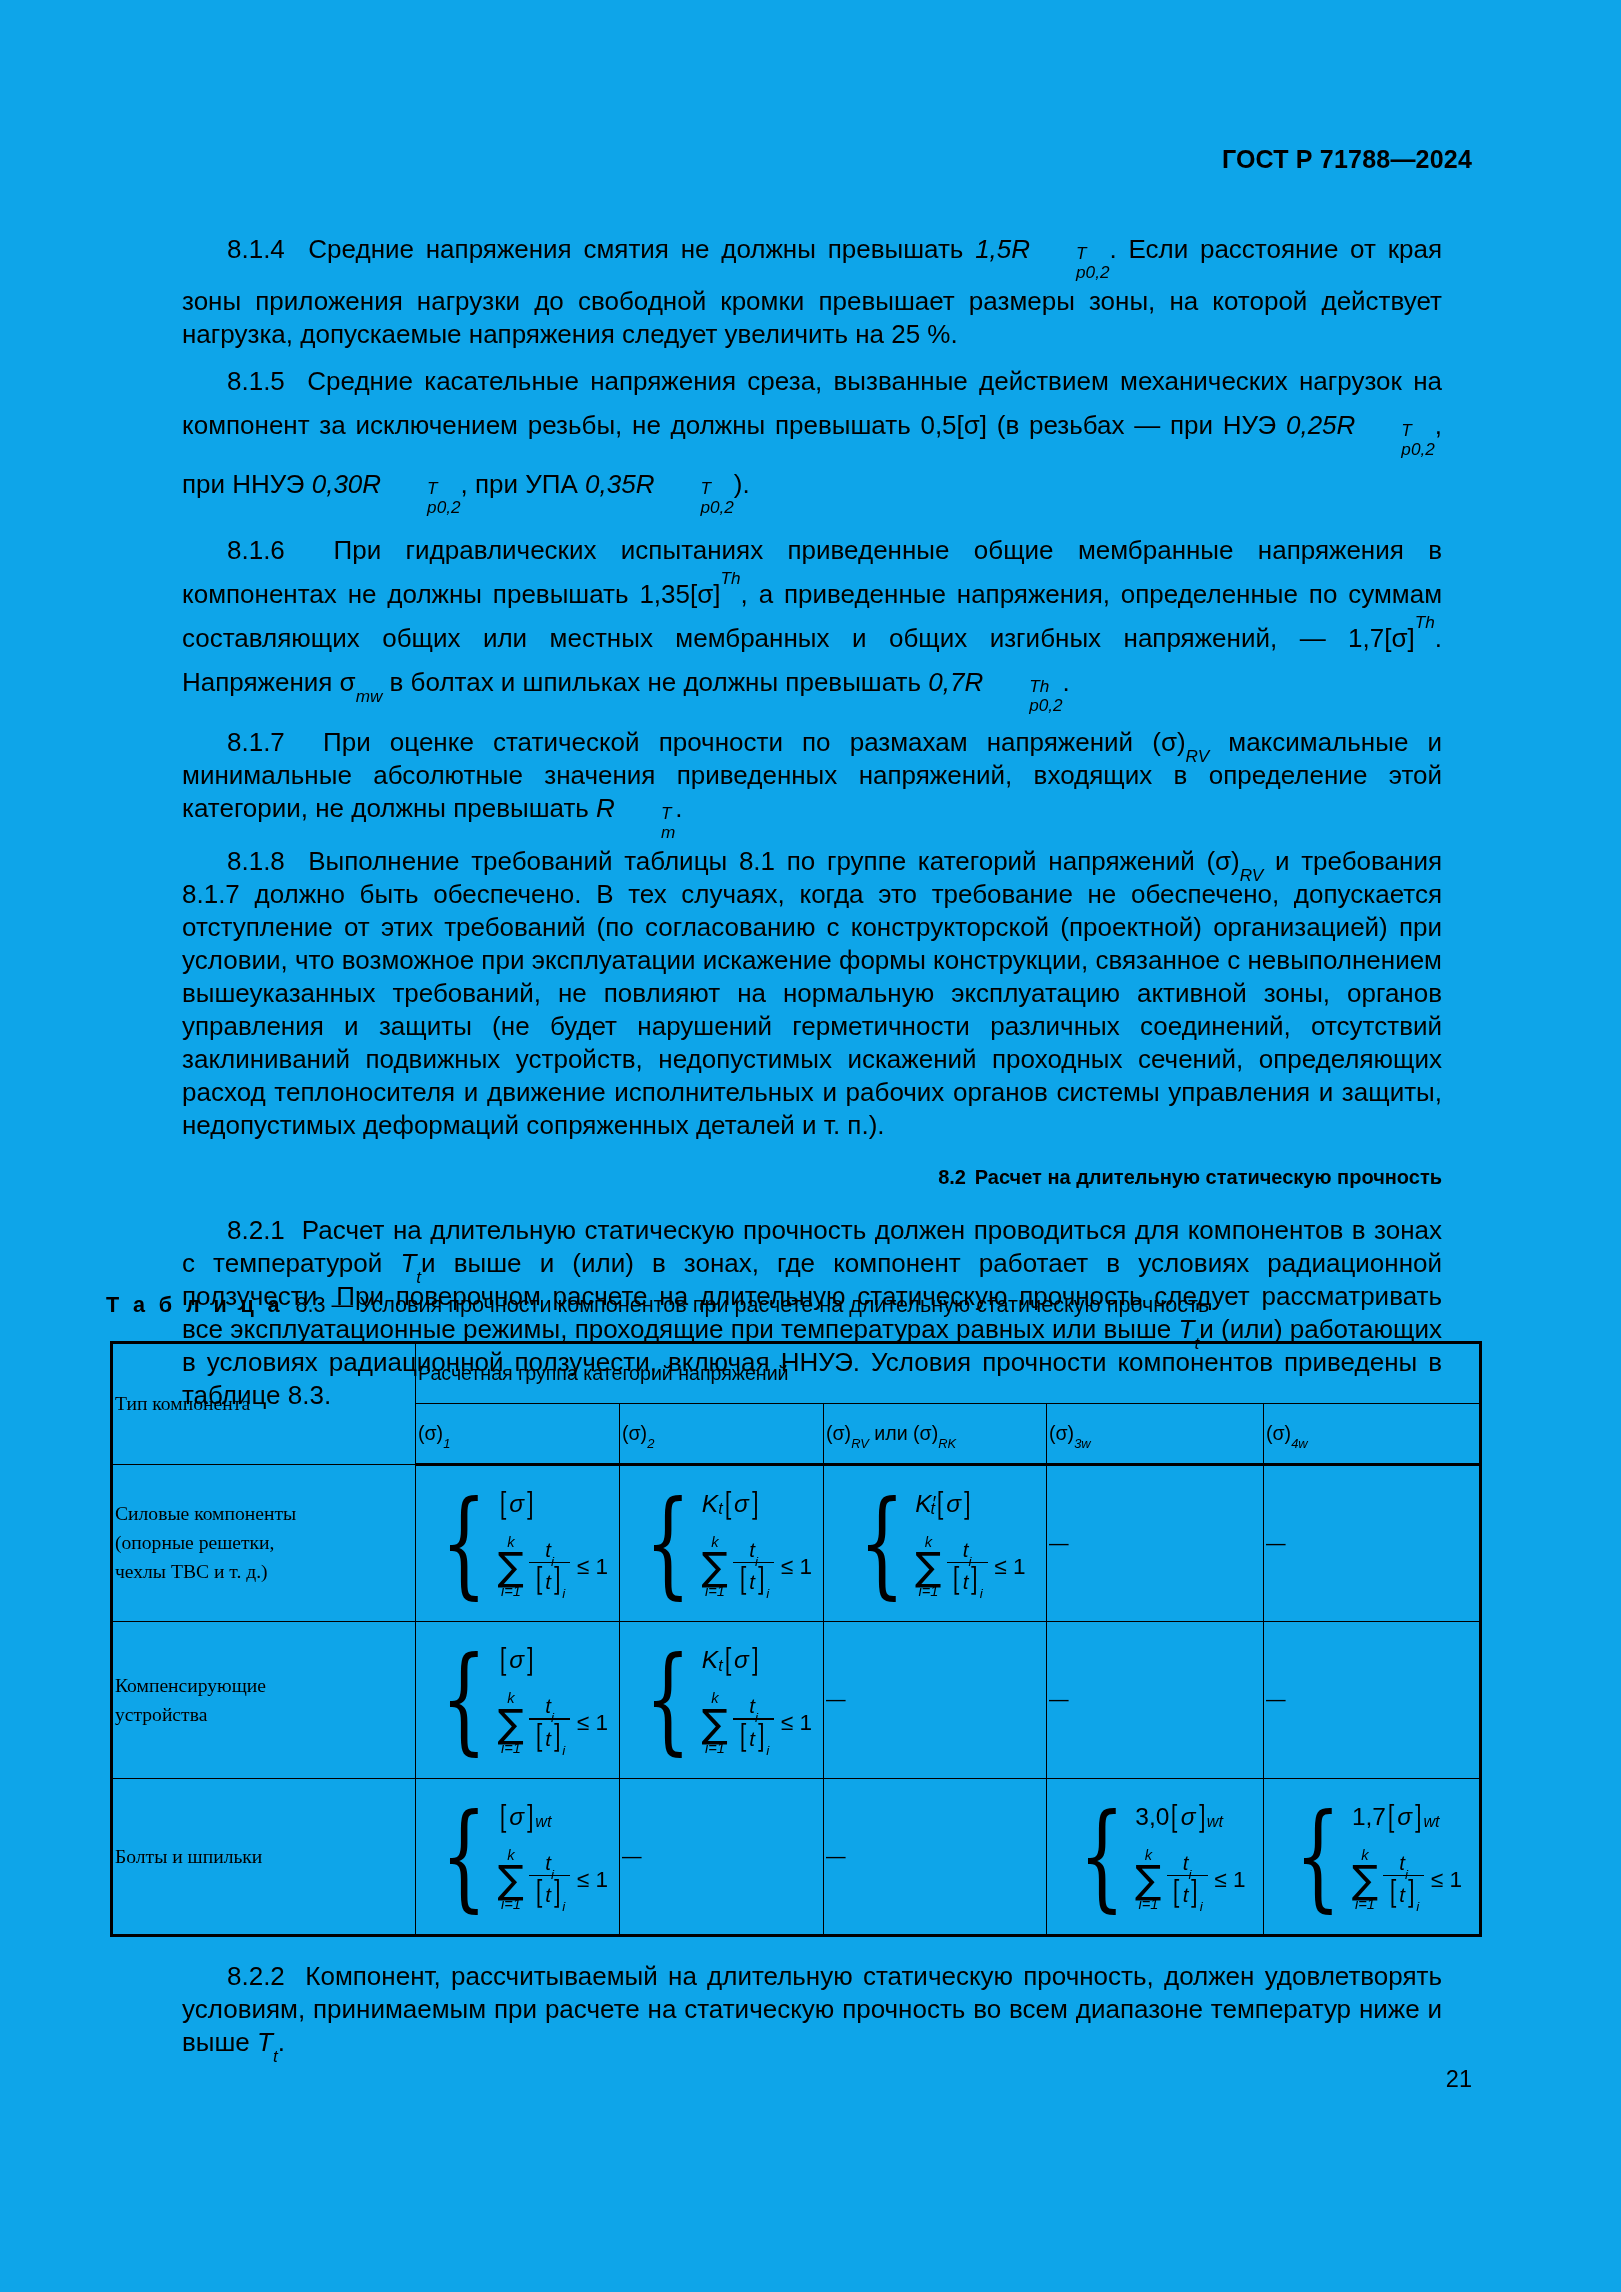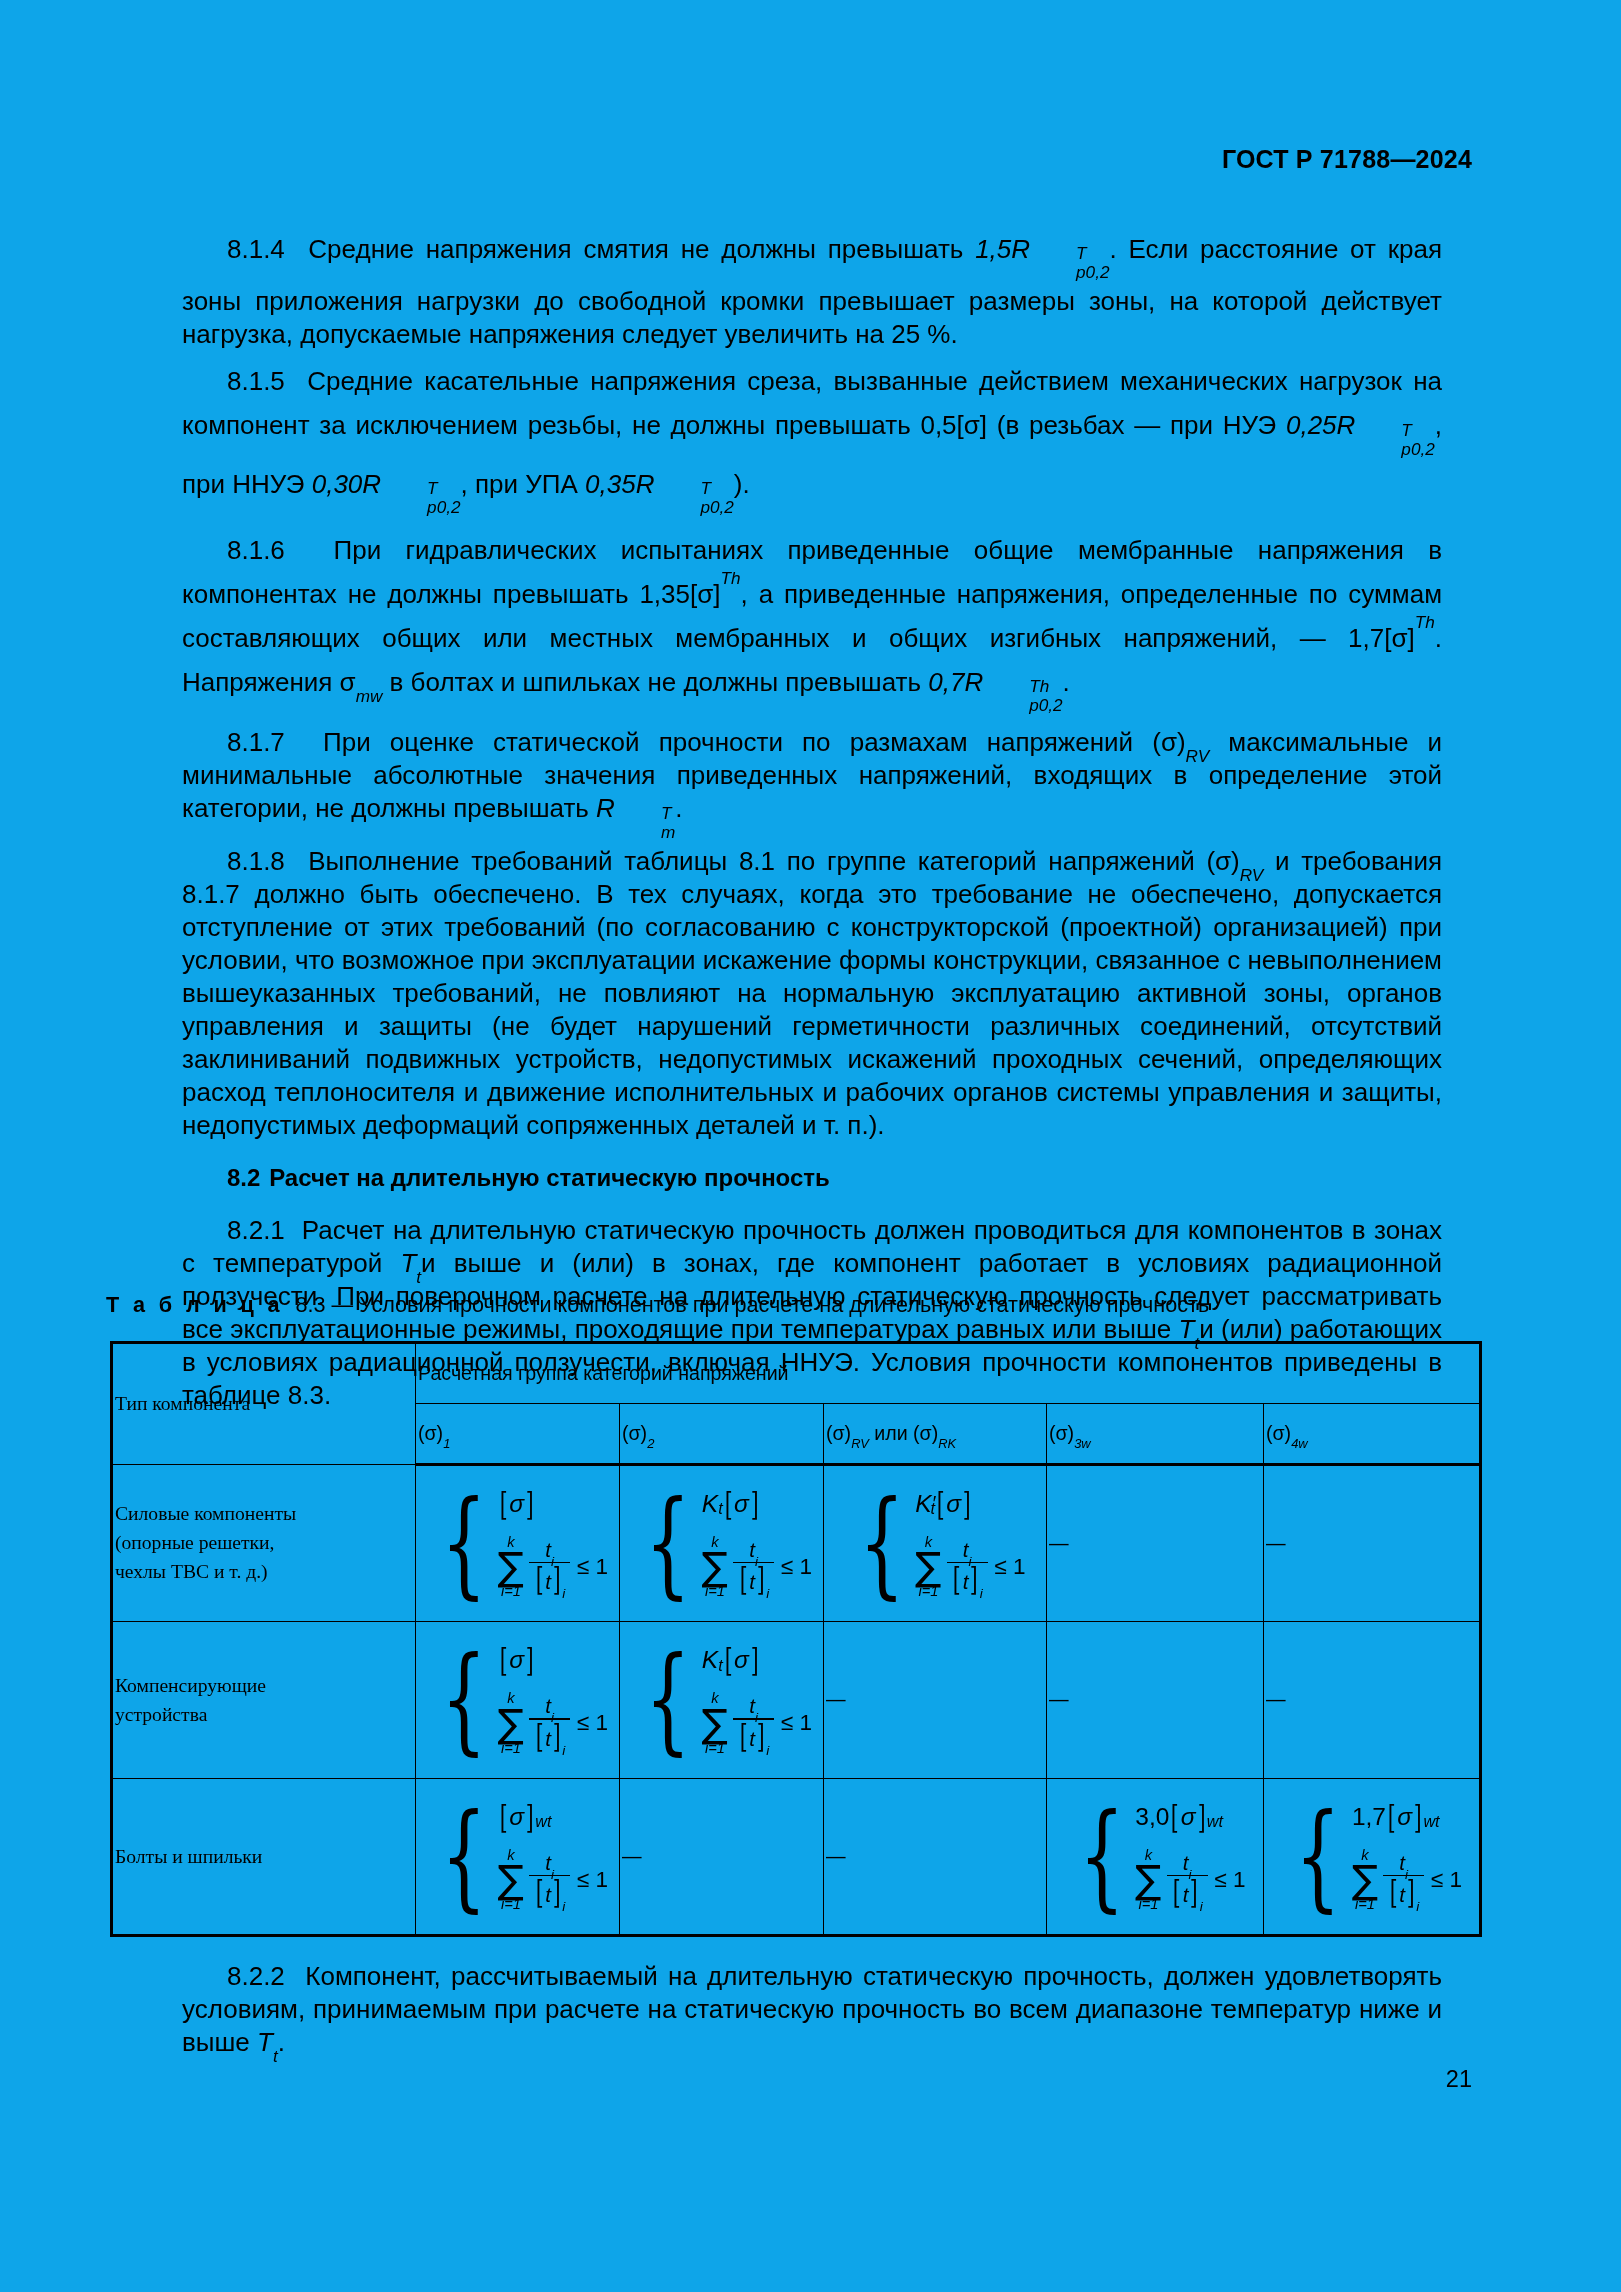--- a/index.html
+++ b/index.html
@@ -51,24 +51,25 @@
   }
   p.body-par.indent { text-indent: 45px; }
   p.tight { line-height: 33px; }
   p.loose { line-height: 44px; }
 
   .spacer-8 { height: 7.8px; }
   .spacer-20 { height: 19.6px; }
 
   h2.subhead {
     margin: 0;
-    font-size: 24px;
+    font-size: 20px;
     font-weight: bold;
     text-indent: 45px;
     line-height: 33px;
+    text-align: right;
   }
   h2.subhead .num { margin-right: 8.8px; }
 
   
   .mi { font-style: italic; }
   .mvar { font-style: italic; }
   sub.s, sup.s {
     font-size: 0.66em;
     line-height: 0;
     position: relative;

